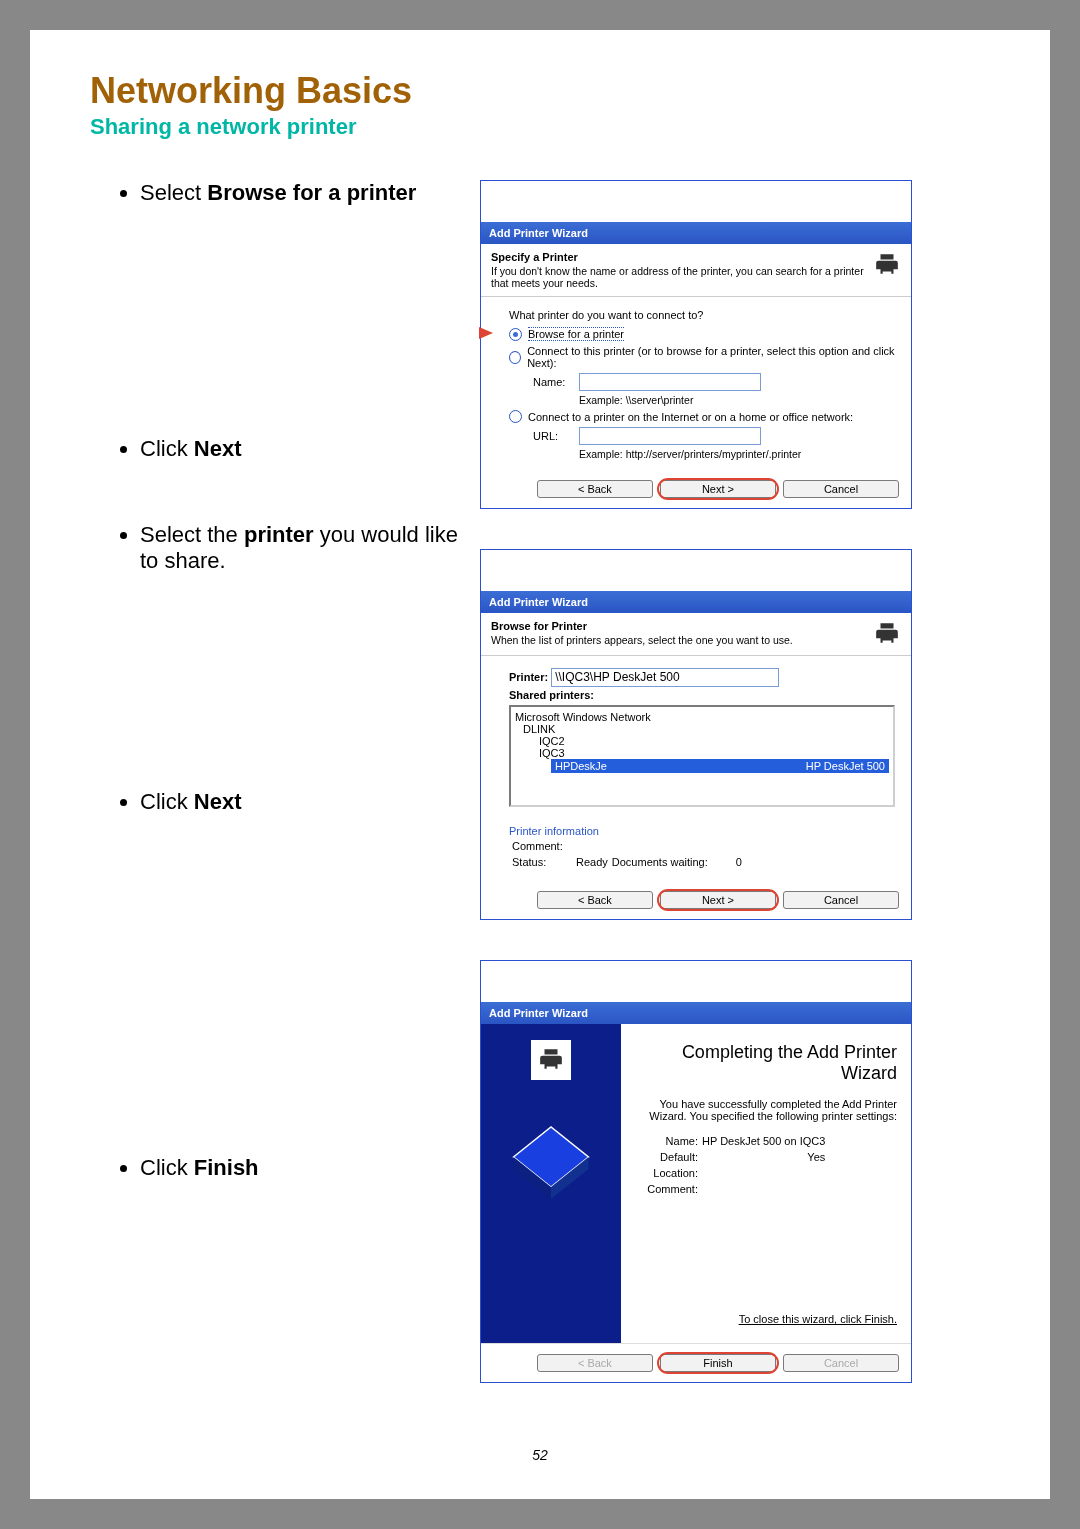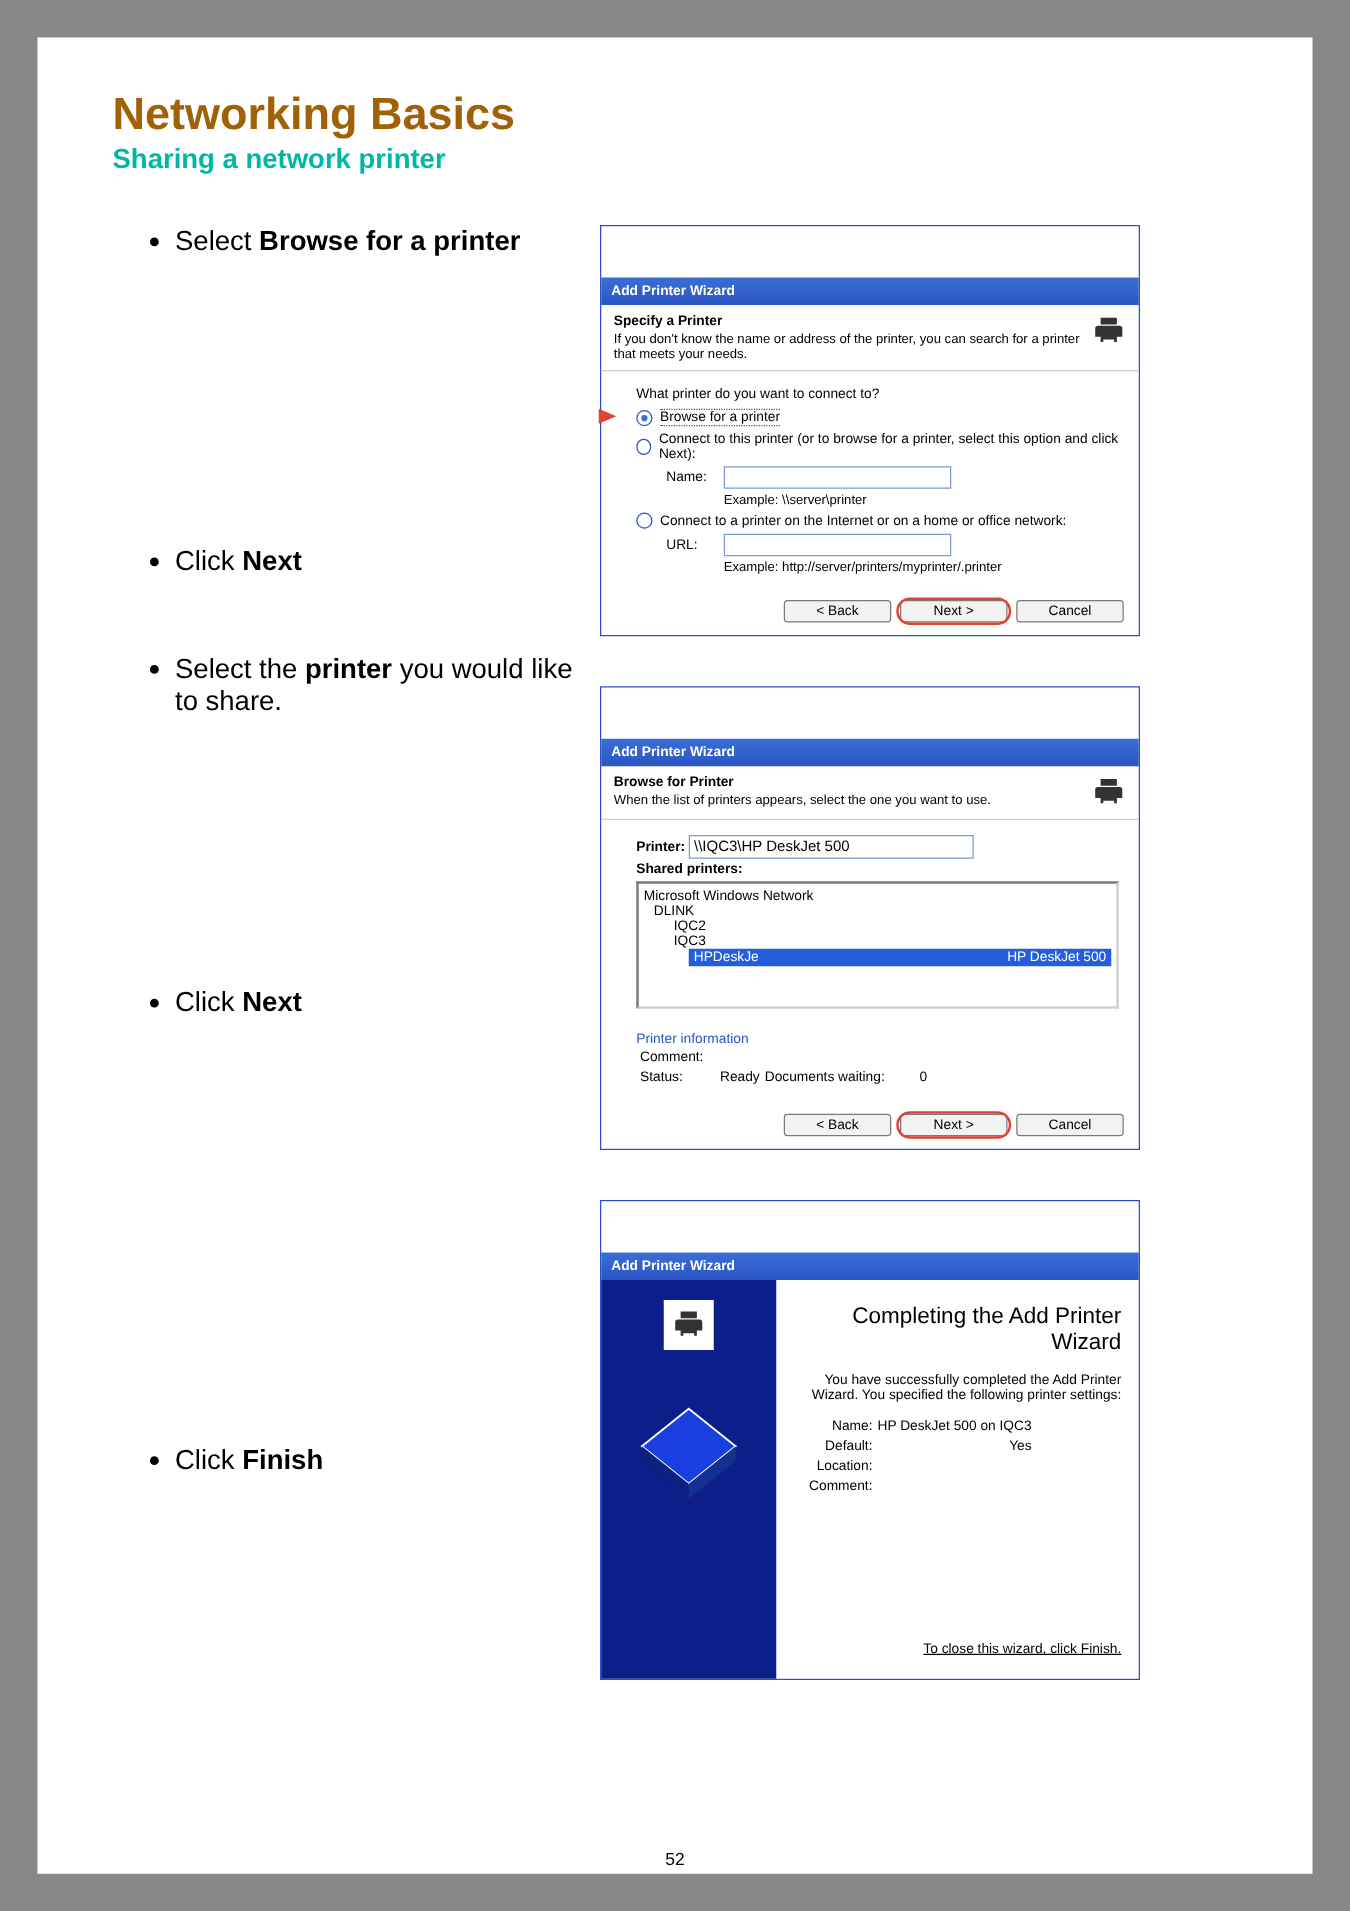--- a/index.html
+++ b/index.html
@@ -62,21 +62,21 @@
   .field { display: flex; align-items: center; gap: 6px; margin: 3px 0 3px 24px; }
   .field label { width: 40px; font-size: 11px; }
   .inp {
     width: 180px; height: 16px; border: 1px solid #7a9cd4; background: #fff;
   }
   .ex { margin-left: 70px; font-size: 10.5px; }
   .wiz-foot {
     padding: 10px 12px; text-align: right;
   }
   .btn {
-    display: inline-block; min-width: 60px; padding: 2px 12px;
+    display: inline-block; min-width: 60px; padding: 2px 27px;
     border: 1px solid #7a7a7a; border-radius: 3px; background: #f2f2f2;
     font-size: 11px; text-align: center; margin-left: 4px;
   }
   .btn.disabled { color: #aaa; }
   .circ { position: relative; }
   .circ::after {
     content: ""; position: absolute; left: -4px; right: -4px; top: -3px; bottom: -3px;
     border: 2px solid #d43; border-radius: 14px;
   }
   .arrow {
@@ -107,21 +107,21 @@
   .side-blue {
     width: 140px; min-height: 300px; background: #0b1e8a;
     display: flex; flex-direction: column; align-items: center; padding-top: 16px; gap: 32px;
   }
   .side-blue .slot { width: 40px; height: 40px; background: #fff; display: flex; align-items: center; justify-content: center; }
   .complete-main { flex: 1; padding: 18px 14px; font-size: 11px; text-align: right; }
   .complete-main h2 { font-size: 18px; font-weight: normal; margin: 0 0 14px 0; }
   .complete-main table { font-size: 11px; }
   .complete-main .close-txt { margin-top: 115px; text-decoration: underline; }
 
-  .page-number { position: absolute; bottom: 4px; left: 0; right: 0; text-align: center; font-size: 14px; }
+  .page-number { position: absolute; bottom: 36px; left: 0; right: 0; text-align: center; font-size: 14px; font-style: italic; }
 </style>
 </head>
 <body>
 
 <div class="page">
   <div class="hdr-title">Networking Basics</div>
   <div class="hdr-sub">Sharing a network printer</div>
 
   <div class="row">
     <div class="instr-col">
@@ -280,19 +280,24 @@
                   </tr>
               <tr>
                     <td>Comment:</td>
                     <td></td>
                   </tr>
             </tbody>
               </table>
             <div class="close-txt">To close this wizard, click Finish.</div>
           </div>
         </div>
+        <div class="wiz-foot" style="border-top:1px solid #ddd;">
+          <span class="btn disabled">&lt; Back</span>
+          <span class="btn circ">Finish</span>
+          <span class="btn disabled">Cancel</span>
+        </div>
       </div>
 
     </div>
   </div>
 
   <div class="page-number">52</div>
 </div>
 
 </body></html>

